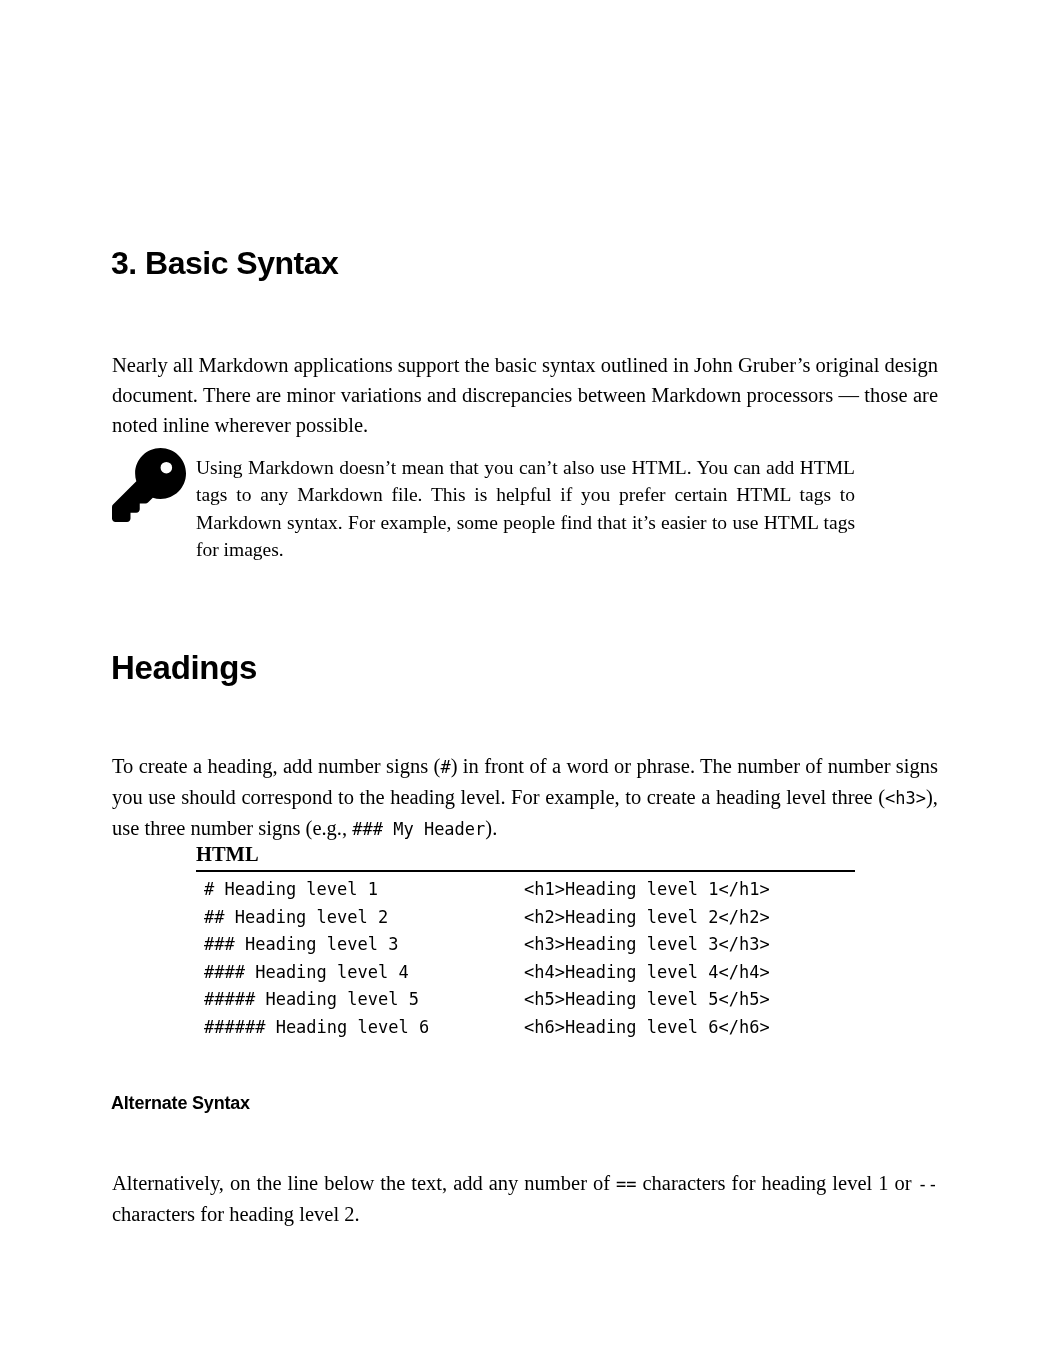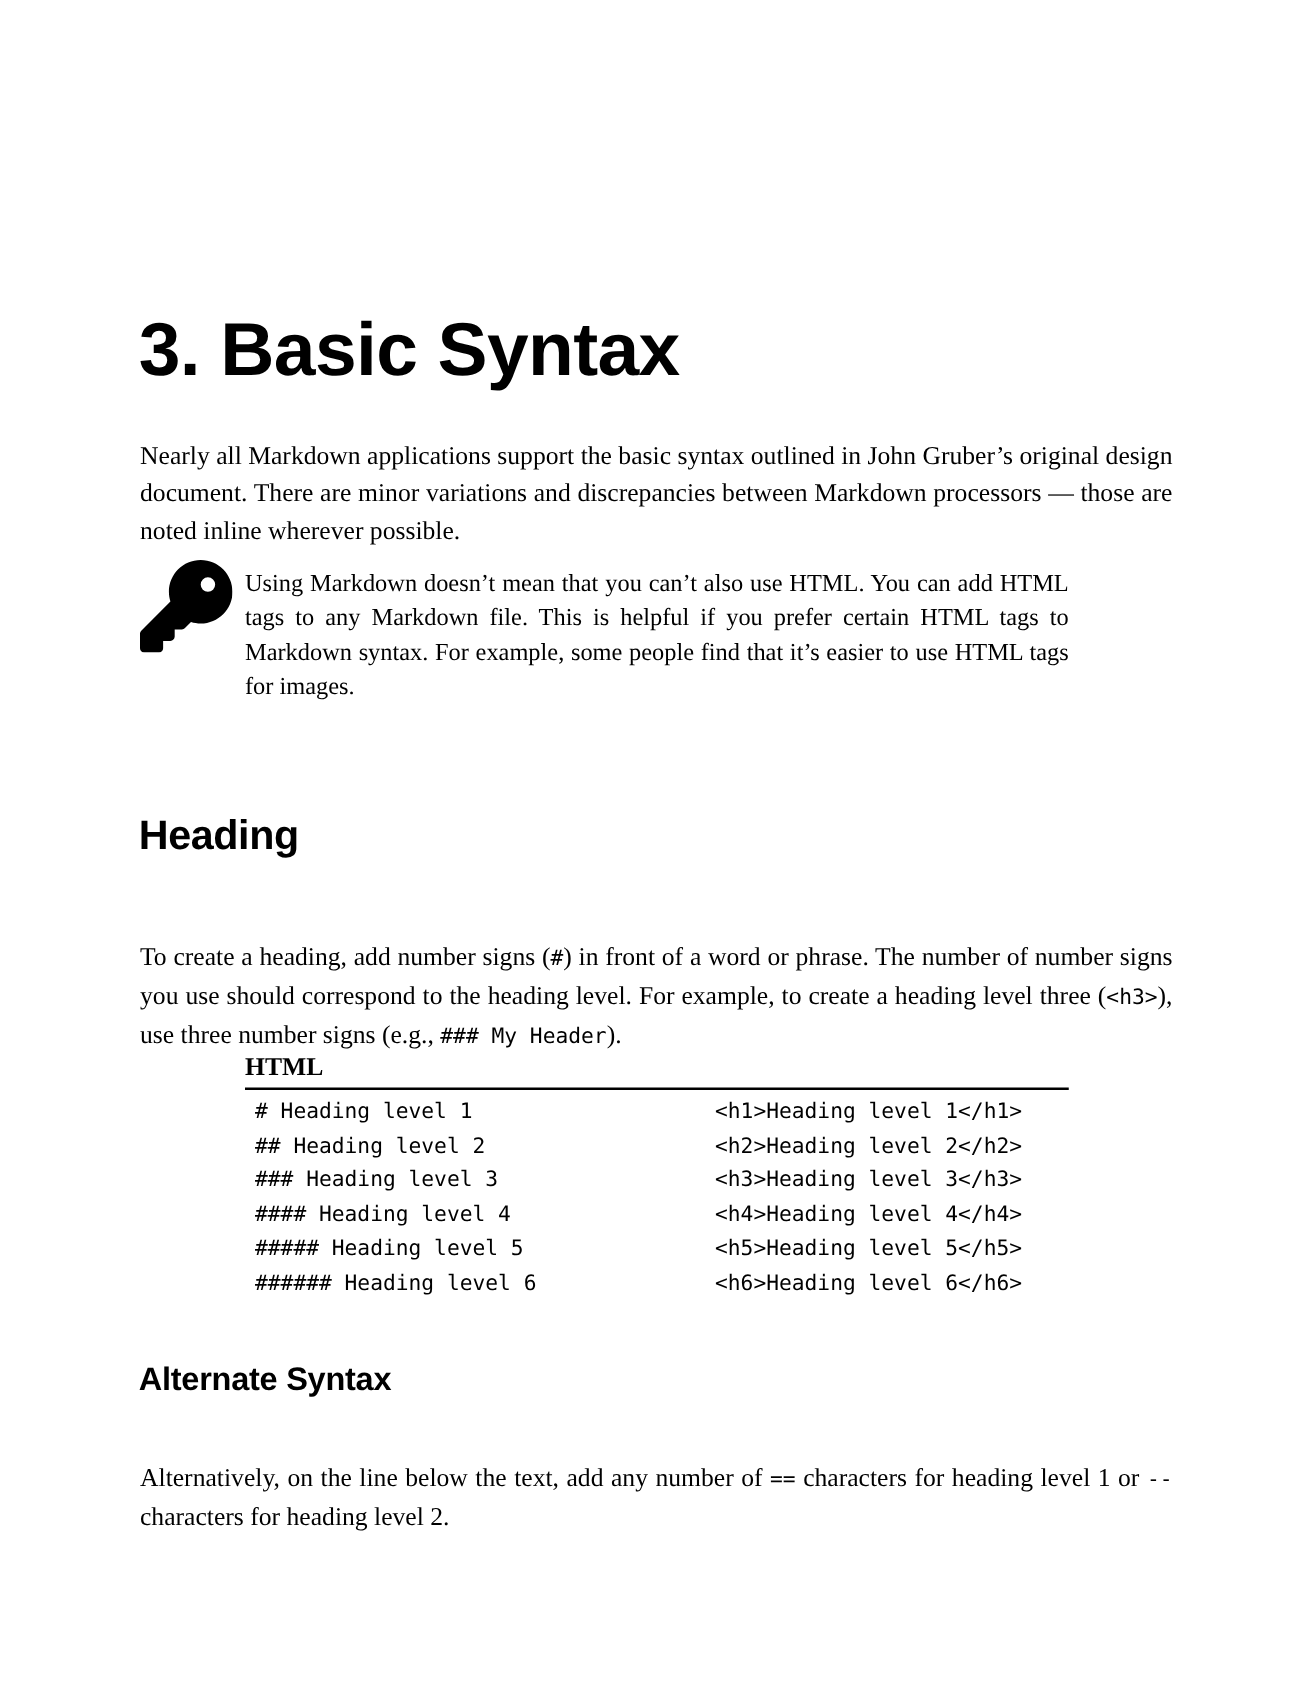--- a/index.html
+++ b/index.html
@@ -9,22 +9,22 @@
     font-family:"Liberation Serif", serif;
     color:#000000;
     position:relative;
     overflow:hidden;
   }
   .page { position:absolute; inset:0; width:1050px; height:1365px; background:#ffffff; }
 
   h1.doc-title {
     position:absolute; left:111px; top:238px;
     font-family:"Liberation Sans", sans-serif;
-    font-weight:800; font-size:60px; line-height:50px;
-    letter-spacing:-0.5px; color:#000;margin-top:17px;
+    font-weight:800; font-size:32px; line-height:50px;
+    letter-spacing:-0.5px; color:#000;
   }
   .body-par {
     position:absolute; left:112px; width:826px;
     font-size:20.5px; line-height:30px;
     text-align:justify; color:#000;margin-top:20px;
   }
   .intro { top:330px; }
 
   .note {
     position:absolute; left:112px; top:446px; width:756px;
@@ -50,29 +50,29 @@
     font-size:17px; color:#000;
   }
 
   .tbl { position:absolute; left:196px; top:841px; width:659px; }
   .tbl-head {
     display:flex; align-items:flex-end;
     font-family:"Liberation Serif", serif;
     font-weight:bold; font-size:20.5px; line-height:26px;
     border-bottom:2px solid #000; padding-bottom:3px;
   }
-  .tbl-row { display:flex; line-height:27.5px;gap:48px; }
+  .tbl-row { display:flex; line-height:27.5px; }
   .tbl-body { margin-top:4px; }
   .cell-md { width:328px; padding-left:8px; }
   .cell-html { flex:1; }
 
   h3.sub-heading {
     position:absolute; left:111px; top:1088px;
     font-family:"Liberation Sans", sans-serif;
-    font-weight:800; font-size:26px; line-height:30px;
+    font-weight:800; font-size:18px; line-height:30px;
     letter-spacing:-0.2px; color:#000;
   }
   .alt-par { top:1148px; }
 </style>
 </head>
 <body>
 
 <div class="page">
 
   <h1 class="doc-title">3. Basic Syntax</h1>
@@ -81,21 +81,21 @@
 
   <div class="note">
     <div class="note-icon">
       <svg viewBox="0 0 512 512" xmlns="http://www.w3.org/2000/svg" aria-hidden="true">
         <path fill="#000000" fill-rule="evenodd" d="M336 352c97.2 0 176-78.8 176-176S433.2 0 336 0S160 78.8 160 176c0 18.7 2.9 36.8 8.3 53.7L7 391c-4.5 4.5-7 10.6-7 17v80c0 13.3 10.7 24 24 24h80c13.3 0 24-10.7 24-24V448h40c13.3 0 24-10.7 24-24V384h40c6.4 0 12.5-2.5 17-7l33.3-33.3c16.9 5.4 35 8.3 53.7 8.3zM376 96a40 40 0 1 1 0 80 40 40 0 1 1 0-80z"></path>
       </svg>
     </div>
     <p class="note-text">Using Markdown doesn’t mean that you can’t also use HTML. You can add HTML tags to any Markdown file. This is helpful if you prefer certain HTML tags to Markdown syntax. For example, some people find that it’s easier to use HTML tags for images.</p>
   </div>
 
-  <h2 class="sec-heading">Heading</h2>
+  <h2 class="sec-heading">Headings</h2>
 
   <p class="body-par headings-par"><span>To create a heading, add number signs (</span><code class="inline-code">#</code><span>) in front of a word or phrase. The number of number signs you use should correspond to the heading level. For example, to create a heading level three (</span><code class="inline-code">&lt;h3&gt;</code><span>), use three number signs (e.g., </span><code class="inline-code">### My Header</code><span>).</span></p>
 
   <div class="tbl">
     <div class="tbl-head">
       <div class="cell-html">HTML</div>
     </div>
     <div class="tbl-body">
       <div class="tbl-row">
         <div class="cell-md mono"># Heading level 1</div>

